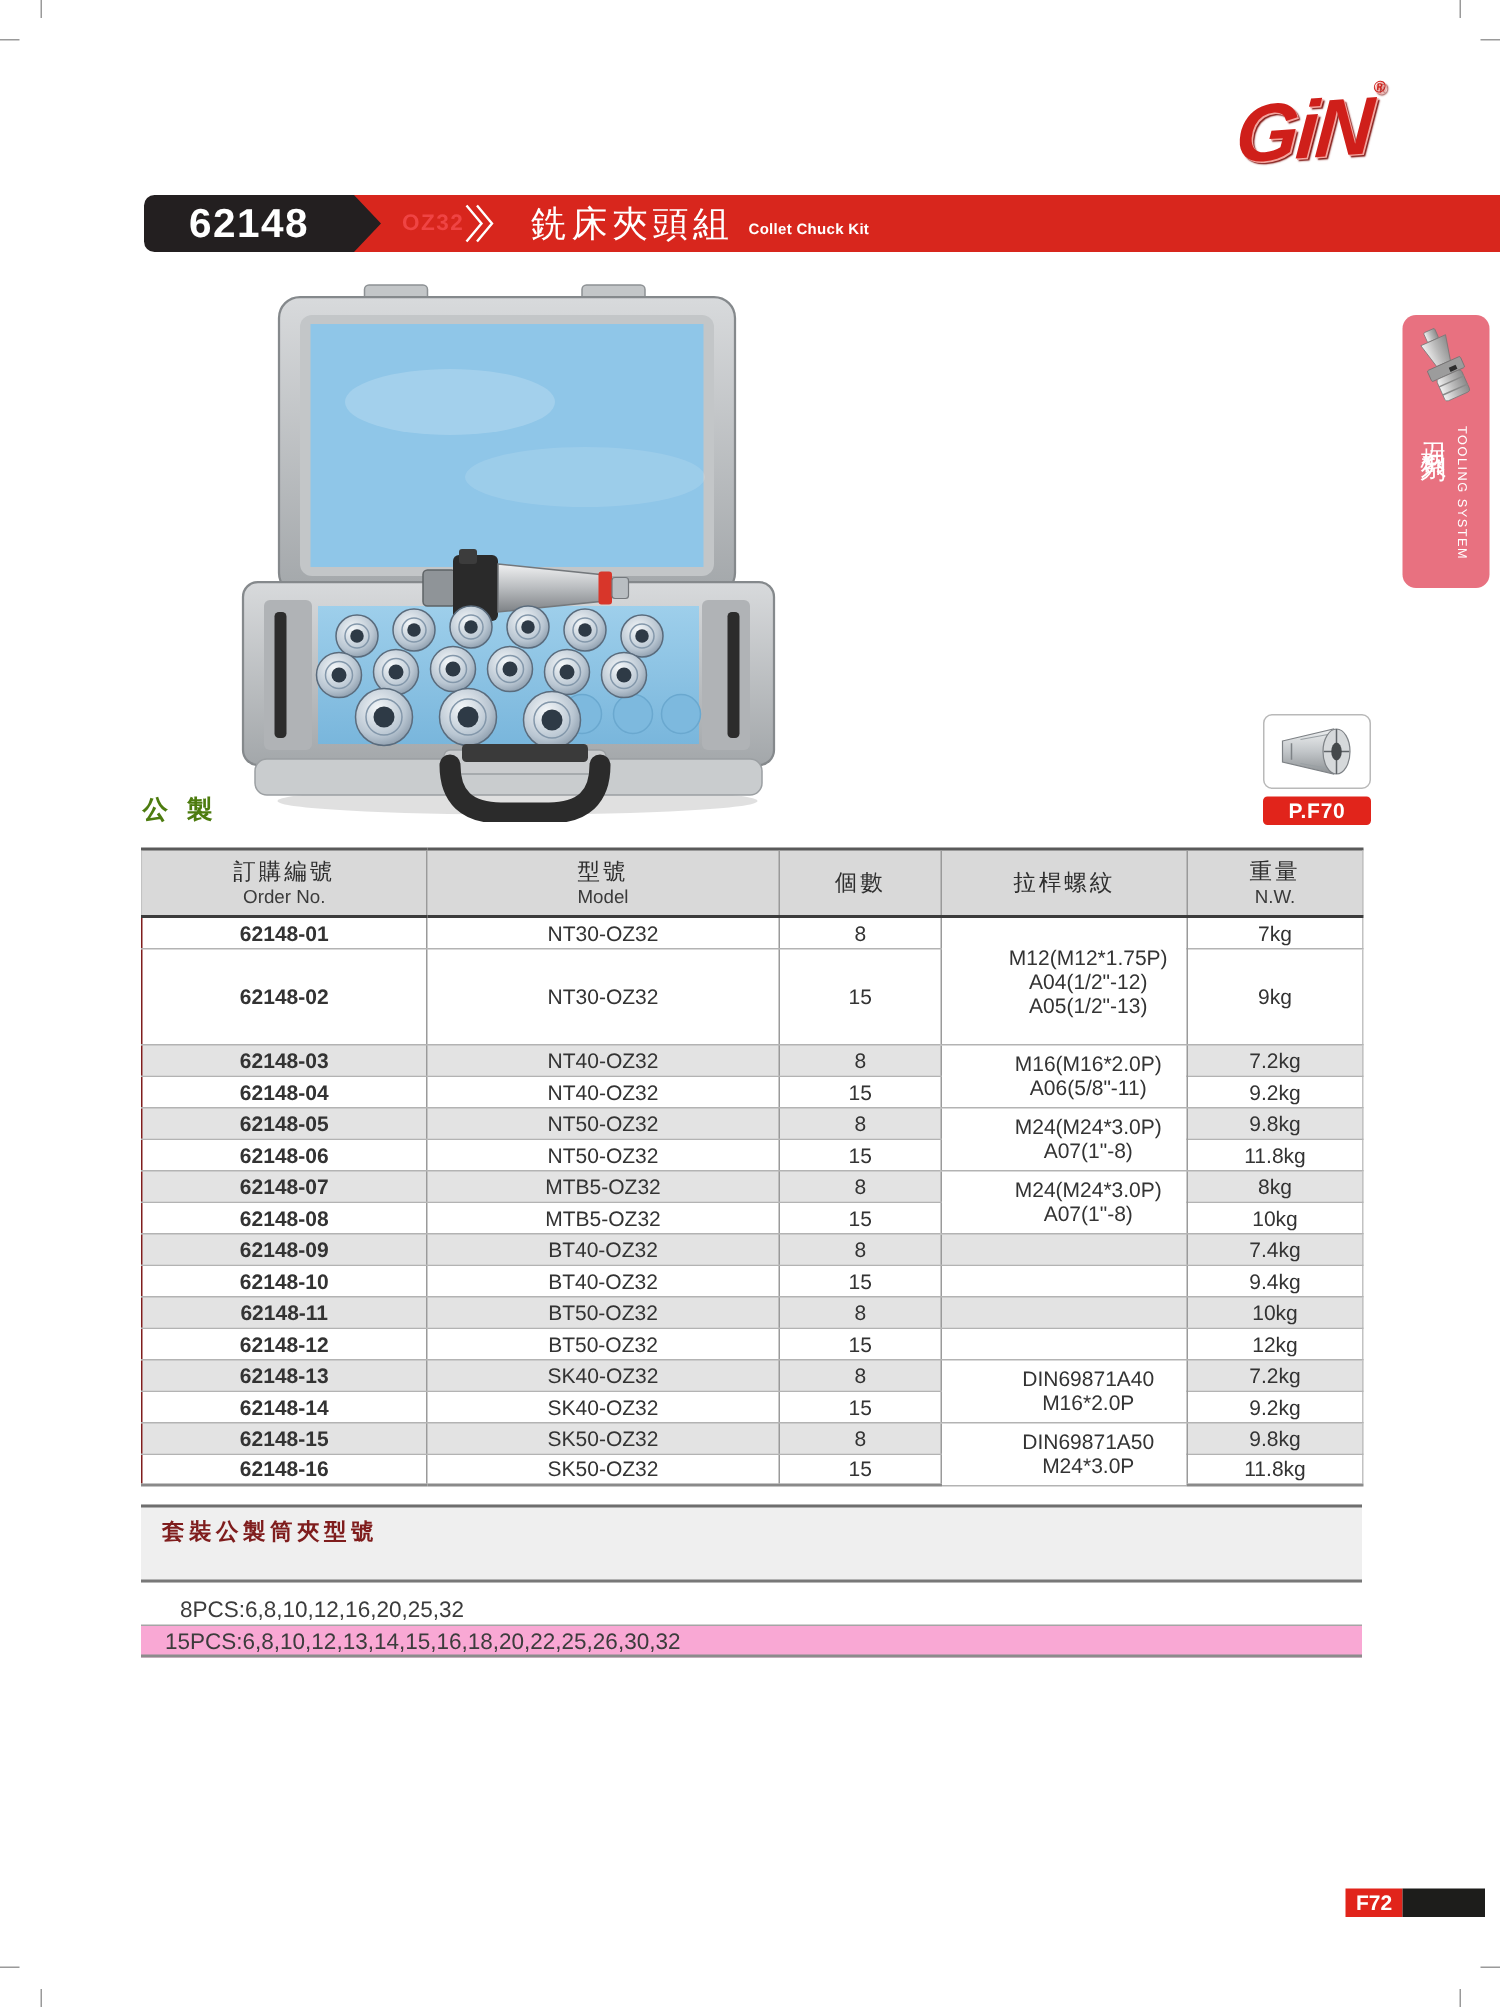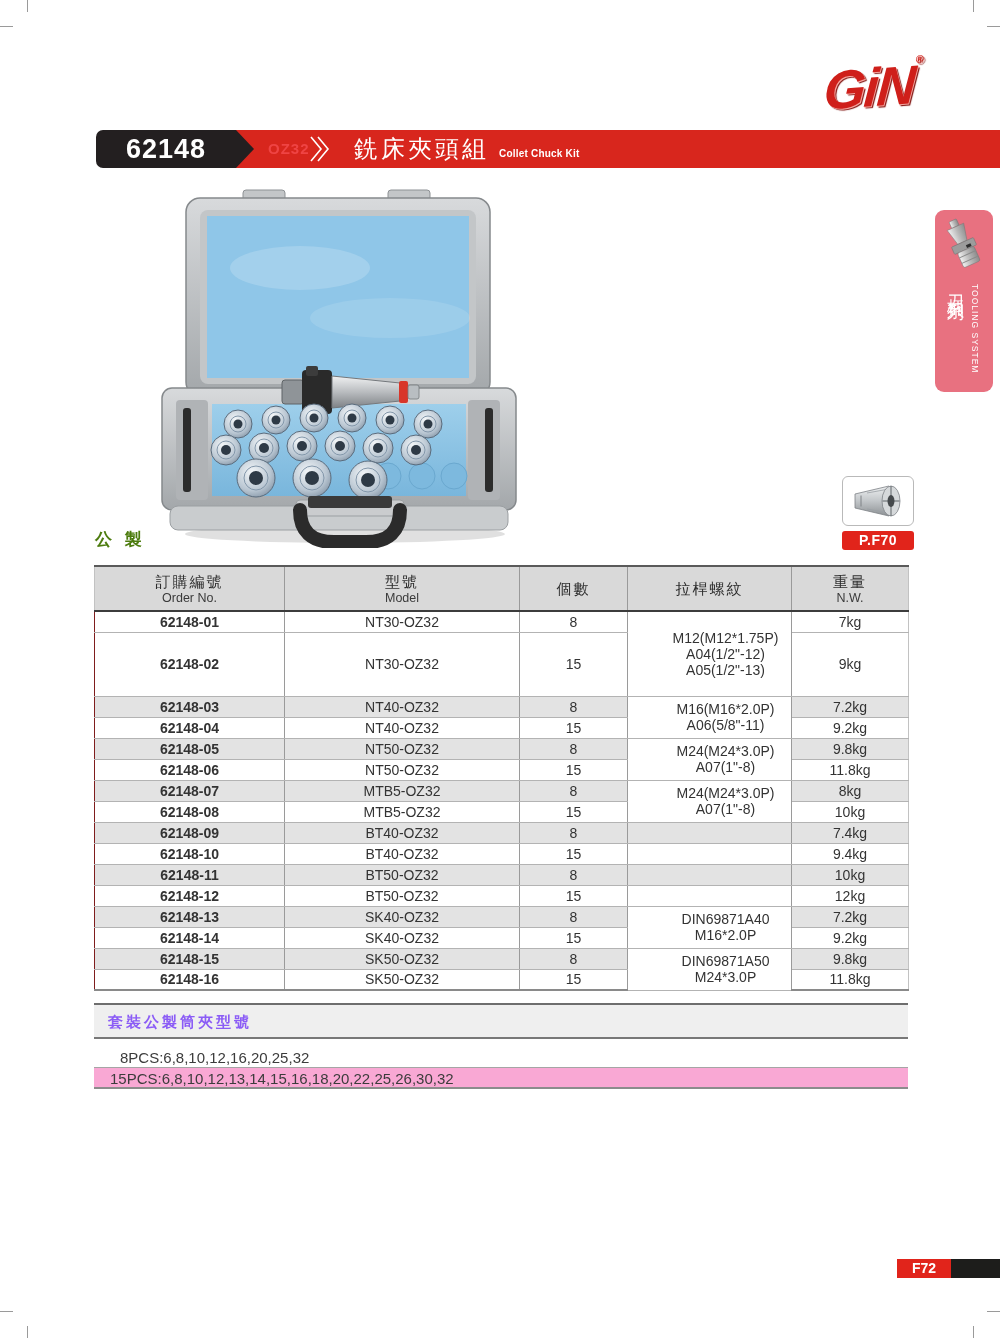--- a/index.html
+++ b/index.html
@@ -69,29 +69,29 @@
     font-size:14px; color:#333; text-align:center; vertical-align:middle; }
   table.spec td:first-child { border-left:1px solid #7f1d1d; }
   table.spec td.col-weight { border-right:1px solid #c2c2c2; }
   table.spec tbody tr:last-child td { border-bottom:2px solid #8a8a8a; }
   td.col-order { font-weight:bold; color:#1b1b1b; font-size:14.5px; }
   td.col-thread { text-align:left; padding-left:32px; font-size:13.5px; color:#3a3a3a; line-height:16px; }
   td.col-thread.merged { background:#fff !important; }
 
   
   .collet-list { position:absolute; left:94px; top:1003px; width:814px; }
-  .collet-title { height:36px; background:#efefef; border-top:2px solid #6e6e6e; border-bottom:2px solid #787878;
-    font-size:15px; font-weight:bold; color:#8b5cf6; letter-spacing:3px; line-height:33px; padding-left:14px; }
+  .collet-title { height:52px; background:#efefef; border-top:2px solid #6e6e6e; border-bottom:2px solid #787878;
+    font-size:15px; font-weight:bold; color:#7f1d1d; letter-spacing:3px; line-height:33px; padding-left:14px; }
   .collet-rows { margin-top:8px; }
   .collet-row { height:21px; font-size:15px; color:#3c3c3c; line-height:21px; padding-left:26px; background:#fff; border-bottom:1px solid #a5a5a5; }
   .collet-row.shaded { background:#f9a8d4; padding-left:16px; border-bottom:2px solid #8c8c8c; }
 
   
   .footer-badge { position:absolute; left:897px; top:1259px; height:19px; display:flex; }
-  .footer-red { width:54px; height:19px; background:#e1241b; color:#fff; font-size:14px; font-weight:bold;
+  .footer-red { width:38px; height:19px; background:#e1241b; color:#fff; font-size:14px; font-weight:bold;
     text-align:center; line-height:19px; }
   .footer-black { width:55px; height:19px; background:#1d1d1b; }
 </style>
 </head>
 <body>
 
 <div class="page">
 
   <div class="crop" style="left:27px;top:0;width:1px;height:12px;"></div>
   <div class="crop" style="left:0;top:26px;width:13px;height:1px;"></div>

